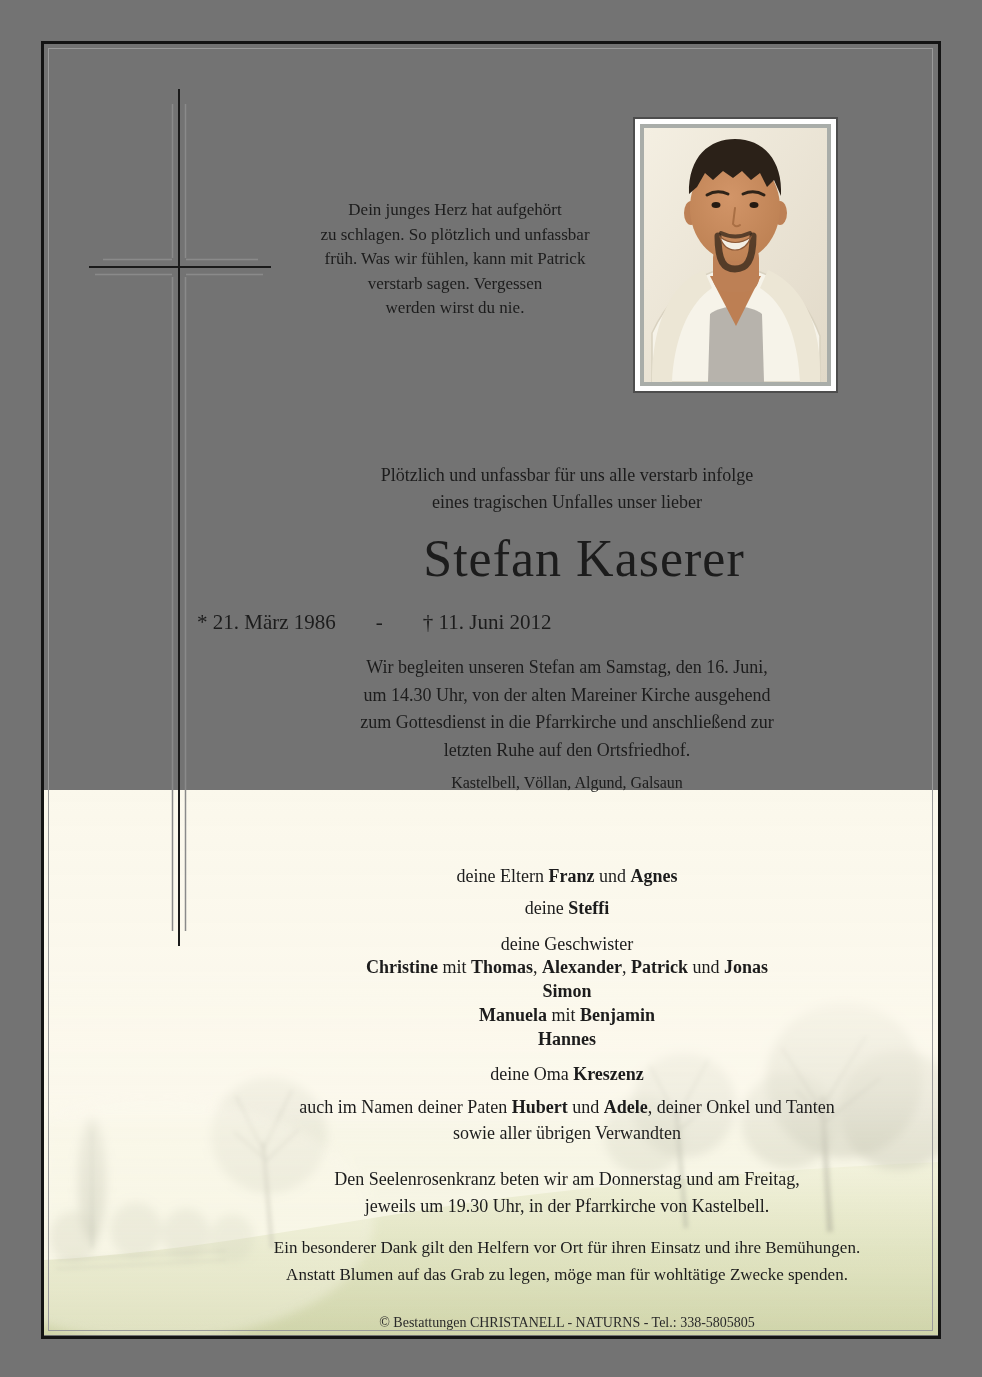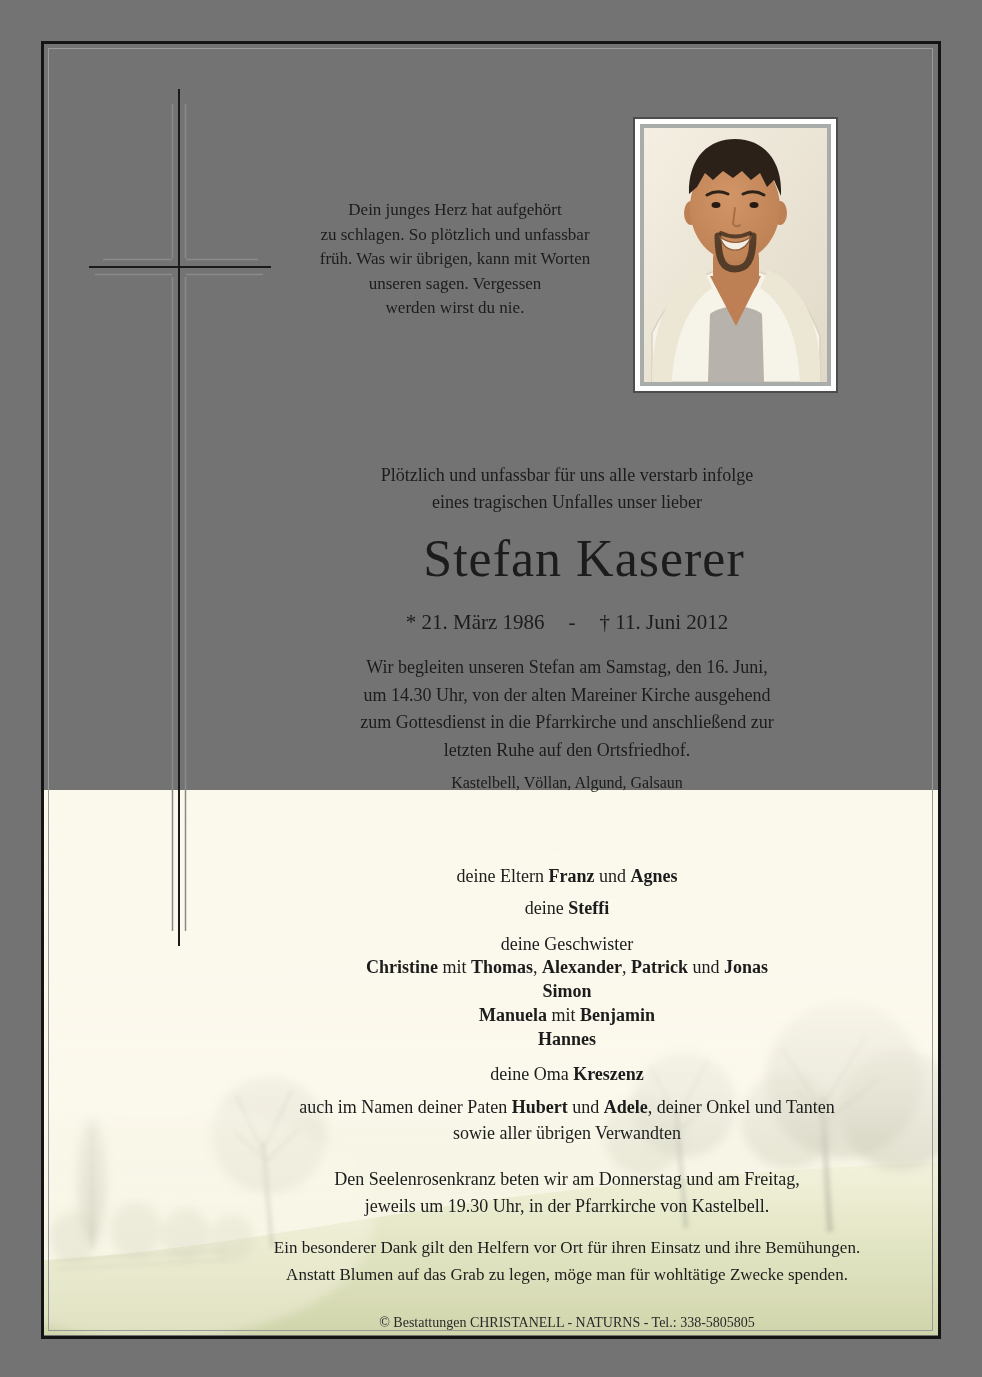--- a/index.html
+++ b/index.html
@@ -19,21 +19,21 @@
   .photo{position:absolute;left:633px;top:117px;width:205px;height:276px;box-sizing:border-box;
          border:2px solid #4d4d4d;background:#ffffff;padding:5px;z-index:5;}
   .photo-mat{width:100%;height:100%;box-sizing:border-box;border:4px solid #a9ada9;}
   .photo-mat svg{display:block;width:100%;height:100%;}
   
   .tb{position:absolute;text-align:center;z-index:6;}
   .col{left:197px;width:740px;margin-top:24px;}
   .poem{left:272px;width:366px;top:198px;font-size:17px;line-height:24.5px;}
   .announce{top:438px;font-size:18px;line-height:27px;}
   .name{top:514px;font-size:52px;line-height:56px;letter-spacing:1px;font-weight:400;margin:17px;}
-  .dates{top:586px;font-size:21px;display:flex;justify-content:center;column-gap:24px;}
+  .dates{top:586px;font-size:21px;display:flex;justify-content:flex-start;column-gap:40px;}
   .funeral{top:630px;font-size:18px;line-height:27.5px;}
   .places{top:750px;font-size:16px;}
   .m-line{font-size:18px;}
   .bold, .m-line b{font-weight:700;}
   .heading-liebe{top:795px;font-size:18px;}
   .l-parents{top:842px;} .l-partner{top:874px;}
   .l-siblabel{top:910px;} .l-sib1{top:933px;} .l-sib2{top:957px;}
   .l-sib3{top:981px;} .l-sib4{top:1005px;} .l-grandma{top:1040px;}
   .godparents{top:1070px;font-size:18px;line-height:26px;}
   .rosary{top:1142px;font-size:18px;line-height:27px;}
@@ -150,22 +150,22 @@
         <path d="M74,108 C74,134 80,141 91,141 C102,141 109,134 109,108" stroke="#33261a" stroke-width="7" fill="none" opacity="0.75" stroke-linecap="round"></path>
         <path d="M77,105 Q91,112 106,105" stroke="#33261a" stroke-width="4" fill="none" opacity="0.75" stroke-linecap="round"></path>
         <path d="M76,109 Q91,120 107,109 Q102,122 91,122 Q80,122 76,109 Z" fill="#f3efe5" stroke="#8c5a38" stroke-width="1.2"></path>
       </svg>
     </div>
   </div>
 
   <div class="tb poem">
     <div>Dein junges Herz hat aufgehört</div>
     <div>zu schlagen. So plötzlich und unfassbar</div>
-    <div>früh. Was wir übrigen, kann mit Worten</div>
-    <div>unseren sagen. Vergessen</div>
+    <div>früh. Was wir fühlen, kann mit Patrick</div>
+    <div>verstarb sagen. Vergessen</div>
     <div>werden wirst du nie.</div>
   </div>
 
   <div class="tb col announce">
     <div>Plötzlich und unfassbar für uns alle verstarb infolge</div>
     <div>eines tragischen Unfalles unser lieber</div>
   </div>
 
   <h1 class="tb col name">Stefan Kaserer</h1>
   <div class="tb col dates">

